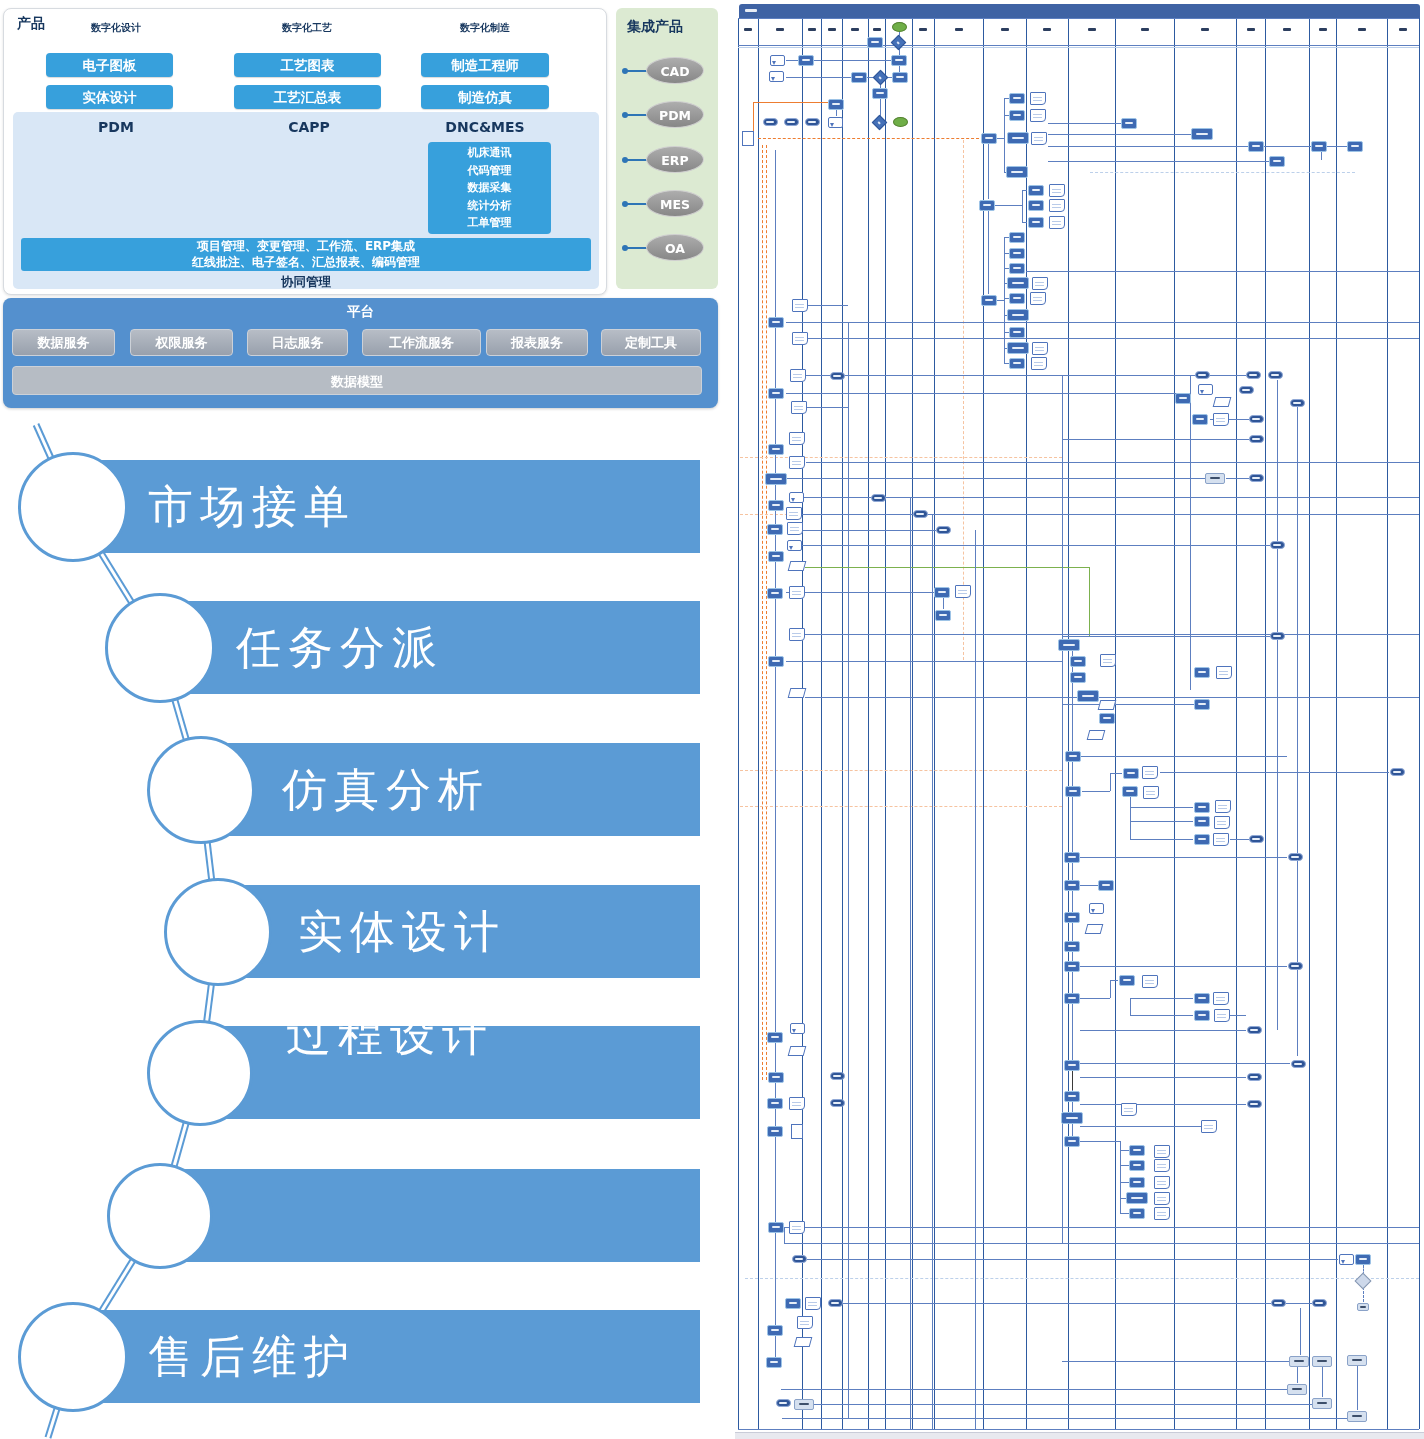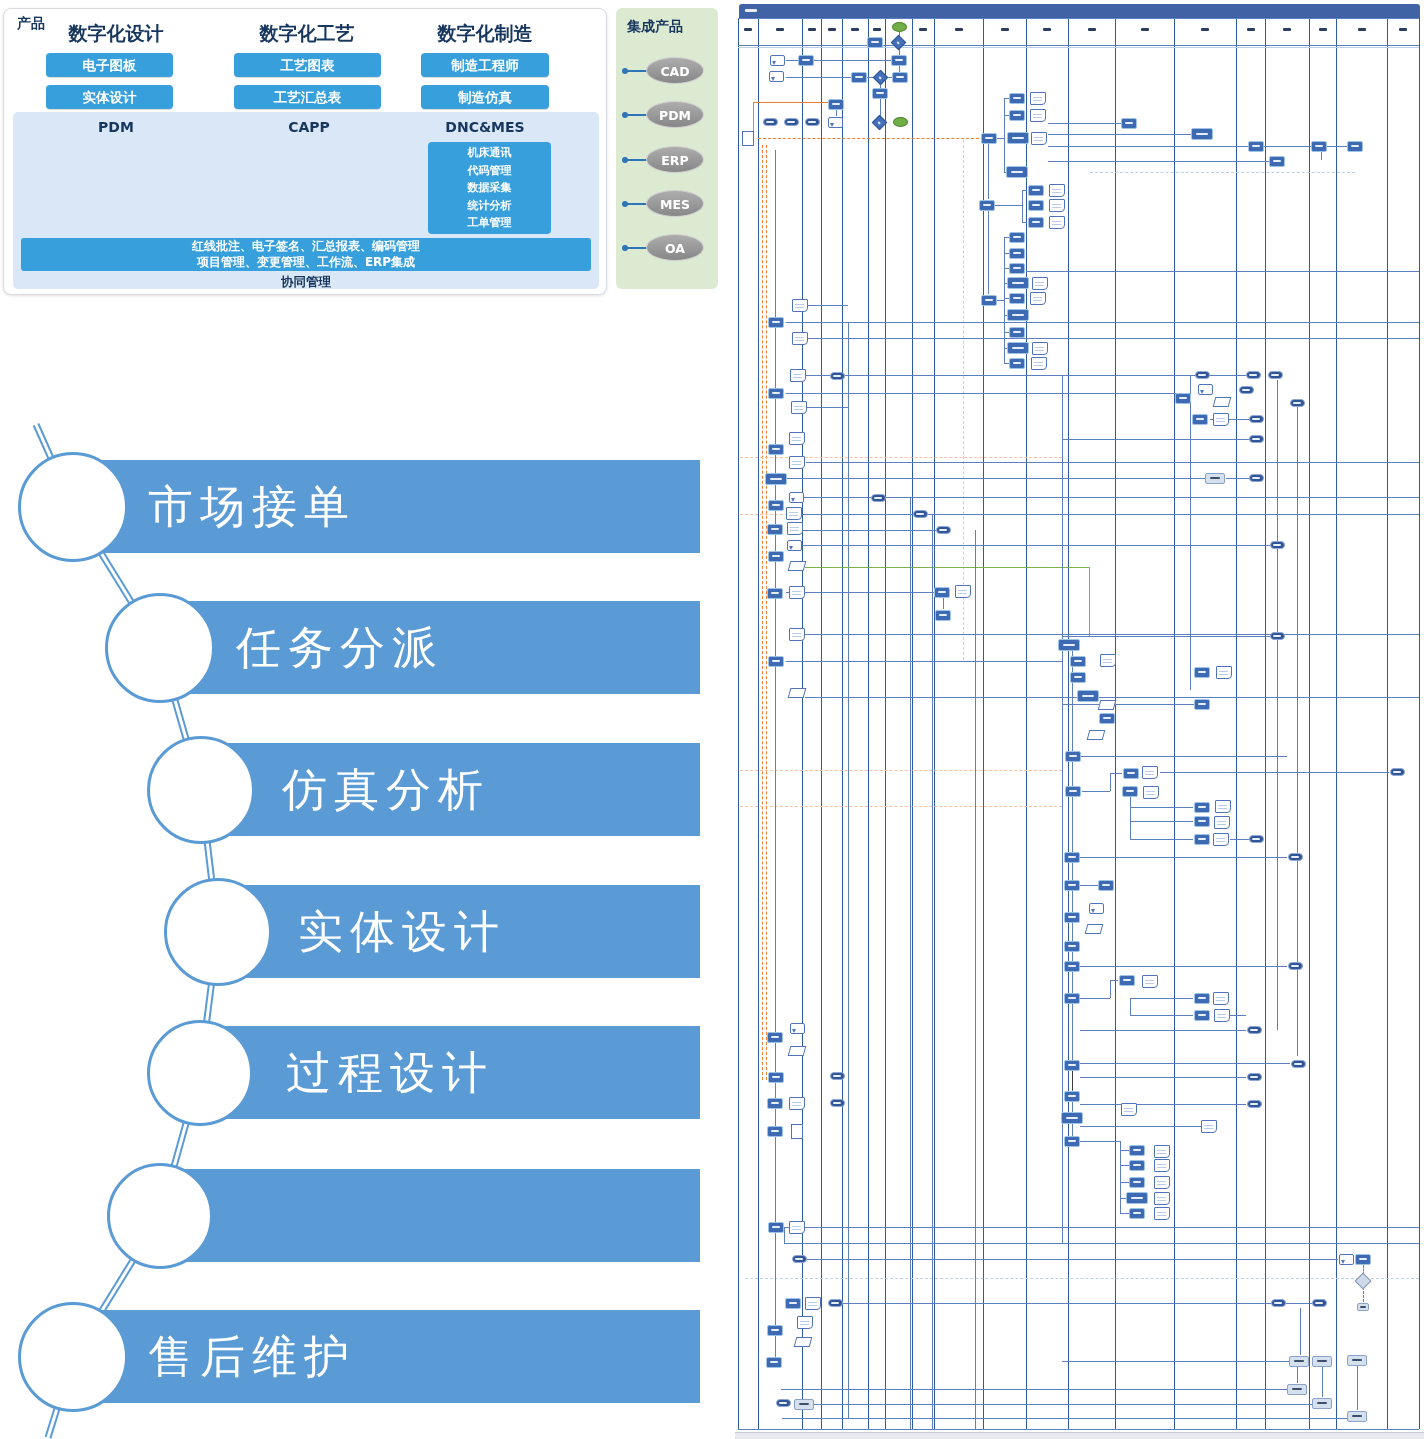--- a/index.html
+++ b/index.html
@@ -4,21 +4,21 @@
 <style>
   html,body{margin:0;padding:0;background:#ffffff;}
   #page-root{position:relative;width:1424px;height:1439px;overflow:hidden;
     font-family:"DejaVu Sans","Liberation Sans",sans-serif;background:#ffffff;}
   .abs{position:absolute;box-sizing:border-box;}
 
   
   #product-panel{left:3px;top:8px;width:604px;height:287px;background:#fff;
     border:1px solid #d7dbe0;border-radius:8px;box-shadow:0 1px 3px rgba(0,0,0,.12);}
   .prod-title{left:13px;top:6px;font-size:14px;font-weight:bold;color:#17375e;}
-  .col-head{top:12px;height:20px;text-align:center;font-size:19px;font-weight:bold;color:#17375e;}
+  .col-head{top:12px;height:20px;text-align:center;font-size:10px;font-weight:bold;color:#17375e;}
   .ch1{left:42px;width:140px;} .ch2{left:227px;width:152px;} .ch3{left:414px;width:134px;}
   .pbtn{height:24px;background:#37a0dc;border-radius:4px;color:#fff;font-size:13.5px;
     font-weight:bold;text-align:center;line-height:24px;box-shadow:0 1px 1px rgba(0,0,0,.15);}
   .r1{top:44px;} .r2{top:76px;}
   .b1{left:42px;width:127px;} .b2{left:230px;width:147px;} .b3{left:417px;width:128px;}
   #sub-panel{left:9px;top:103px;width:586px;height:177px;background:#d9e7f6;border-radius:5px;}
   .grp-head{top:7px;height:18px;text-align:center;font-size:14px;font-weight:bold;color:#17375e;}
   .g1{left:33px;width:140px;} .g2{left:221px;width:150px;} .g3{left:405px;width:134px;}
   .itm-box{top:30px;height:92px;background:#37a0dc;border-radius:4px;color:#fff;font-size:11px;
     font-weight:bold;text-align:center;line-height:17.6px;white-space:pre-line;padding-top:2px;}
@@ -103,22 +103,22 @@
     <div class="abs" id="sub-panel">
       <div class="abs grp-head g1">PDM</div>
       <div class="abs grp-head g2">CAPP</div>
       <div class="abs grp-head g3">DNC&amp;MES</div>
       <div class="abs itm-box i3">机床通讯
 代码管理
 数据采集
 统计分析
 工单管理</div>
       <div class="abs common-bar">
+        <div>项目管理、变更管理、工作流、ERP集成</div>
         <div>红线批注、电子签名、汇总报表、编码管理</div>
-        <div>项目管理、变更管理、工作流、ERP集成</div>
       </div>
       <div class="abs coop">协同管理</div>
     </div>
   </section>
 
   <aside class="abs" id="integration-panel">
     <div class="abs int-title">集成产品</div>
     <div class="abs int-row" style="top:49px">
       <span class="abs int-line"></span>
       <span class="abs int-dot"></span>
@@ -139,20 +139,30 @@
       <span class="abs int-dot"></span>
       <span class="abs int-oval">MES</span>
     </div>
     <div class="abs int-row" style="top:226px">
       <span class="abs int-line"></span>
       <span class="abs int-dot"></span>
       <span class="abs int-oval">OA</span>
     </div>
   </aside>
 
+  <section class="abs" id="platform-panel">
+    <div class="abs plat-title">平台</div>
+    <div class="abs chip c1">数据服务</div>
+    <div class="abs chip c2">权限服务</div>
+    <div class="abs chip c3">日志服务</div>
+    <div class="abs chip c4">工作流服务</div>
+    <div class="abs chip c5">报表服务</div>
+    <div class="abs chip c6">定制工具</div>
+    <div class="abs plat-bottom">数据模型</div>
+  </section>
 
   <section class="abs" id="flow" style="left:0;top:408px;width:720px;height:1031px;">
       <div class="abs pf-bar" style="left: 76px; top: 52px; width: 624px; height: 93px;"></div>
       <div class="abs pf-bar" style="left: 163px; top: 193px; width: 537px; height: 93px;"></div>
       <div class="abs pf-bar" style="left: 204px; top: 335px; width: 496px; height: 93px;"></div>
       <div class="abs pf-bar" style="left: 221px; top: 477px; width: 479px; height: 93px;"></div>
       <div class="abs pf-bar" style="left: 203px; top: 618px; width: 497px; height: 93px;"></div>
       <div class="abs pf-bar" style="left: 163px; top: 761px; width: 537px; height: 93px;"></div>
       <div class="abs pf-bar" style="left: 76px; top: 902px; width: 624px; height: 93px;"></div>
       <div class="abs pf-conn" style="left: 36px; top: 12.5px; width: 90.8735px; transform: rotate(1.15145rad);"></div>
@@ -165,21 +175,21 @@
       <div class="abs pf-conn" style="left: 73px; top: 945.5px; width: 83.8153px; transform: rotate(1.87368rad);"></div>
       <div class="abs pf-circle" style="left: 18px; top: 44px; width: 110px; height: 110px;"></div>
       <div class="abs pf-label" style="left: 148px; top: 68px; height: 62px; line-height: 62px;">市场接单</div>
       <div class="abs pf-circle" style="left: 105px; top: 185px; width: 110px; height: 110px;"></div>
       <div class="abs pf-label" style="left: 236px; top: 209px; height: 62px; line-height: 62px;">任务分派</div>
       <div class="abs pf-circle" style="left: 147px; top: 328px; width: 108px; height: 108px;"></div>
       <div class="abs pf-label" style="left: 282px; top: 351px; height: 62px; line-height: 62px;">仿真分析</div>
       <div class="abs pf-circle" style="left: 164px; top: 470px; width: 108px; height: 108px;"></div>
       <div class="abs pf-label" style="left: 298px; top: 493px; height: 62px; line-height: 62px;">实体设计</div>
       <div class="abs pf-circle" style="left: 147px; top: 612px; width: 106px; height: 106px;"></div>
-      <div class="abs pf-label" style="left: 286px; top: 634px; height: 62px; line-height: 62px;">过程设计</div>
+      <div class="abs pf-label" style="left: 286px; top: 596px; height: 62px; line-height: 62px;">过程设计</div>
       <div class="abs pf-circle" style="left: 107px; top: 755px; width: 106px; height: 106px;"></div>
       <div class="abs pf-circle" style="left: 18px; top: 894px; width: 110px; height: 110px;"></div>
       <div class="abs pf-label" style="left: 148px; top: 918px; height: 62px; line-height: 62px;">售后维护</div>
     </section>
 
   <div class="abs" id="chart-titlebar">
     <span class="abs bar-smudge"></span>
   </div>
   <section class="abs" id="chart" style="left:0;top:0;width:1424px;height:1439px;">
       <div class="abs lane" style="left: 738px; top: 18px; width: 1px; height: 1411px;"></div>

